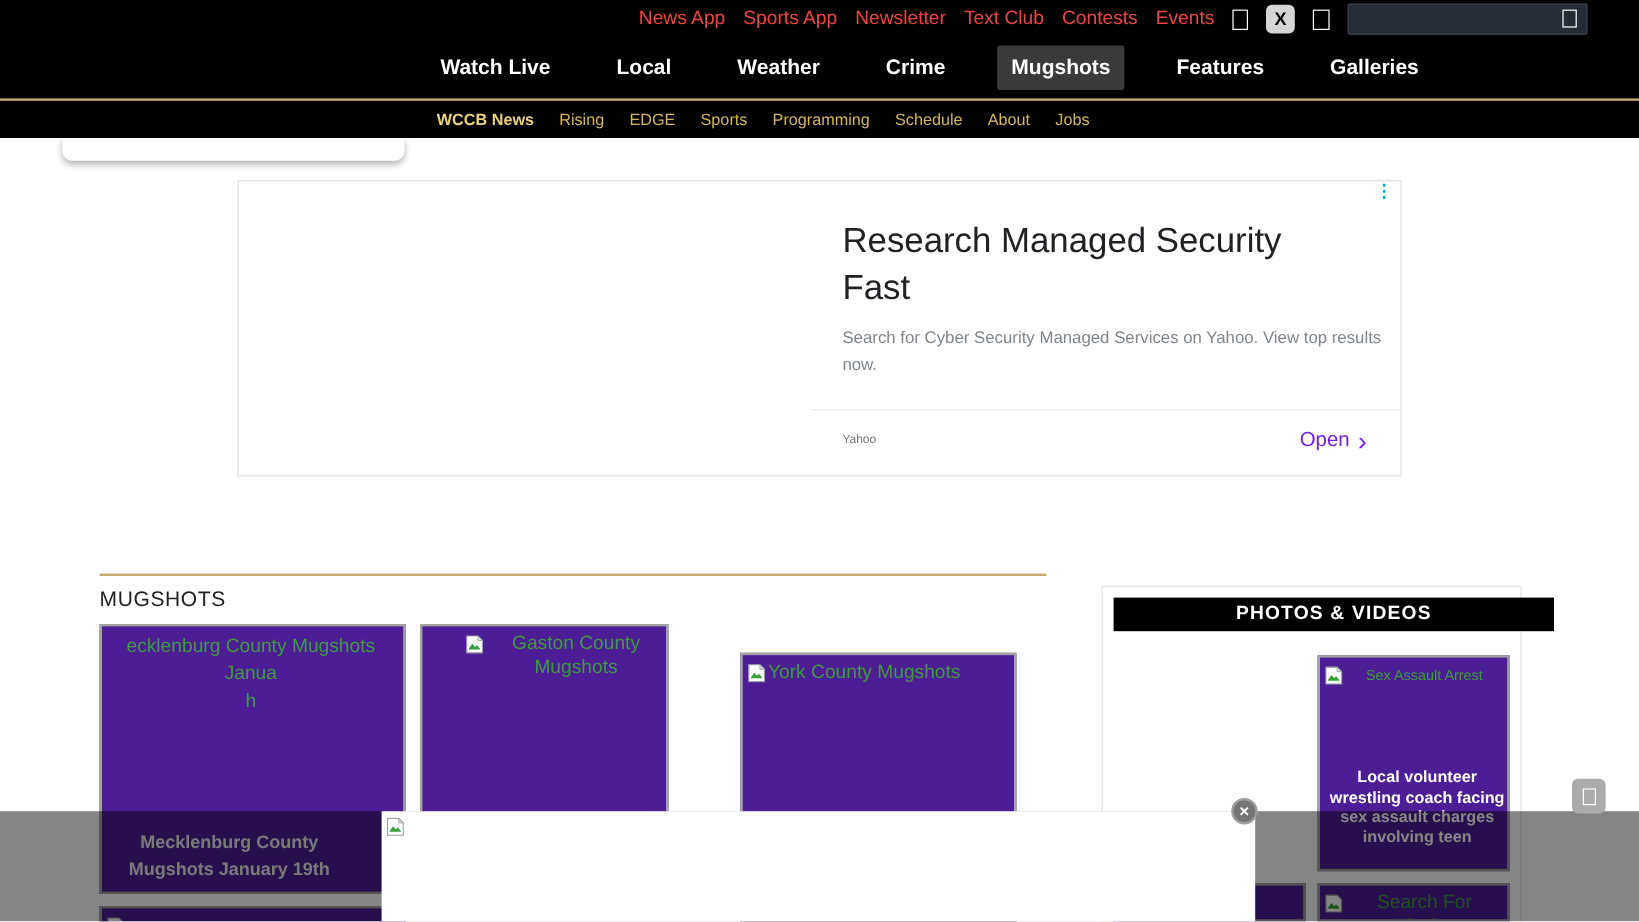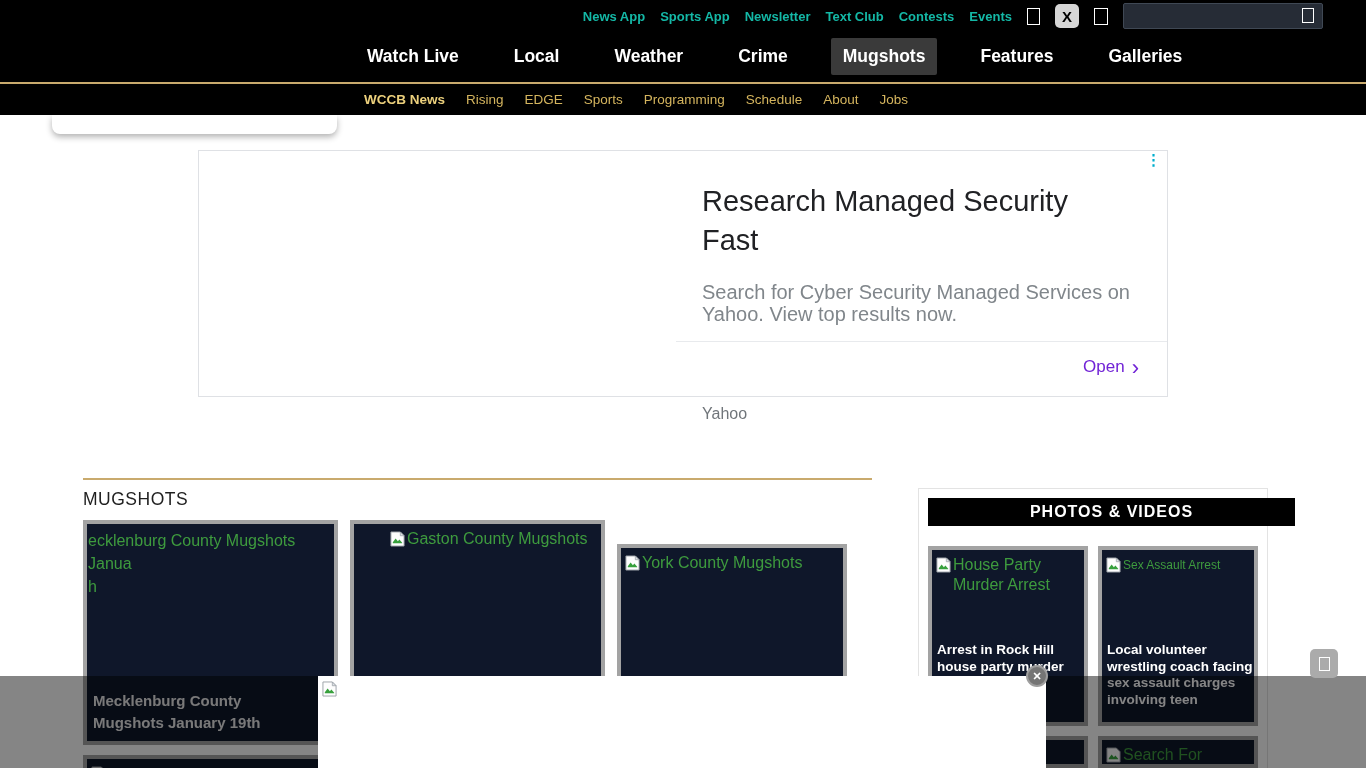--- a/index.html
+++ b/index.html
@@ -3,21 +3,21 @@
 <meta charset="utf-8">
 <style>
   * { margin:0; padding:0; box-sizing:border-box; }
   html,body { width:1366px; height:768px; overflow:hidden; background:#fff;
     font-family:"Liberation Sans", sans-serif; }
   #app { position:relative; width:1366px; height:768px; background:#fff; overflow:hidden; }
 
   
   .header { position:absolute; left:0; top:0; width:1366px; height:115px; background:#000; z-index:10; }
   .utility-bar { position:absolute; top:0; right:43px; height:32px; display:flex; align-items:center; gap:15px; }
-  .utility-link { color:#14b8a6; font-size:13px; font-weight:700; cursor:pointer; white-space:nowrap; }
+  .utility-link { color:#ef4444; font-size:16px; font-weight:400; cursor:pointer; white-space:nowrap; }
   .tofu { display:inline-block; border:1.5px solid #fff; background:transparent; }
   .social-fb-tofu { width:13px; height:17px; }
   .social-ig-tofu { width:14px; height:17px; }
   .x-badge { width:24px; height:24px; background:#d6d6d6; border-radius:5px; display:flex;
     align-items:center; justify-content:center; color:#000; font-weight:bold; font-size:15px; cursor:pointer; }
   .search-box { position:relative; width:200px; height:26px; background:#262c36; border:1px solid #3f4854;
     border-radius:2px; }
   .search-box input { position:absolute; left:6px; top:1px; width:165px; height:22px; background:transparent;
     border:none; outline:none; color:#ddd; font-size:12px; }
   .search-icon-tofu { position:absolute; right:8px; top:4px; width:12px; height:15px; border:1.5px solid #fff; }
@@ -35,34 +35,34 @@
   .dropdown-remnant { position:absolute; left:52px; top:115px; width:285px; height:19px; background:#fff;
     border-radius:0 0 8px 8px; box-shadow:0 3px 6px rgba(0,0,0,0.30); z-index:11; }
 
   
   .ad-card { position:absolute; left:198px; top:150px; width:970px; height:247px; background:#fff;
     border:1px solid #dfe1e5; }
   .ad-menu { position:absolute; top:2px; right:6px; color:#00aecd; font-size:15px; font-weight:bold;
     cursor:pointer; line-height:14px; letter-spacing:0; }
   .ad-headline { position:absolute; left:503px; top:31px; width:420px; font-size:29px; line-height:39px;
     color:#202124; cursor:pointer; }
-  .ad-body { position:absolute; left:503px; top:130px; width:460px; font-size:20px; line-height:22px;
+  .ad-body { position:absolute; left:503px; top:119px; width:460px; font-size:14px; line-height:22px;
     color:#80868b; }
   .ad-divider { position:absolute; left:477px; top:190px; right:0; height:1px; background:#e8eaed; }
-  .ad-advertiser { position:absolute; left:503px; top:210px; font-size:16px; color:#70757a;margin-top:44px; }
+  .ad-advertiser { position:absolute; left:503px; top:210px; font-size:10px; color:#70757a; }
   .ad-cta { position:absolute; right:28px; top:206px; color:#7123d6; font-size:17px; font-weight:500;
     cursor:pointer; display:flex; align-items:flex-end; gap:7px; }
   .ad-cta .chev { font-size:22px; line-height:18px; }
 
   
   .gold-rule-section { position:absolute; left:83px; top:478px; width:789px; height:2px; background:#c9aa6d; }
   .section-heading { position:absolute; left:83px; top:489px; font-size:17.5px; font-weight:500;
     letter-spacing:0.5px; color:#1f1f1f; }
 
-  .tile { position:absolute; background:#0f172a; border:4px solid #a3a3a3; cursor:pointer; overflow:hidden; }
+  .tile { position:absolute; background:#4c1d95; border:2px solid #a3a3a3; cursor:pointer; overflow:hidden;text-align:center; }
   .alt-text { color:#3e9b3e; font-size:16px; line-height:23px; padding:5px 4px 0 4px; display:block; }
   .alt-row { display:flex; align-items:flex-start; gap:2px; padding:5px 0 0 4px; color:#3e9b3e;
     font-size:16px; line-height:20px; }
   .broken-ico { flex:0 0 auto; margin-top:2px; }
   .tile-caption { position:absolute; left:6px; bottom:8px; color:#fff; font-weight:bold; }
   .caption-lg { width:200px; font-size:15px; line-height:21.5px; color:#e8e8e8; }
   .caption-sm { width:152px; font-size:13.5px; line-height:16.5px; }
 
   
   .sidebar-card { position:absolute; left:918px; top:488px; width:350px; height:300px; background:#fff;
@@ -147,21 +147,21 @@
   <div class="section-heading">MUGSHOTS</div>
 
   <div class="tile" style="left:83px; top:520px; width:255px; height:225px;">
     <span class="alt-text" style="padding-left:1px;">
       <span>ecklenburg County Mugshots Janua</span><br>
       <span>h</span>
     </span>
     <div class="tile-caption caption-lg">Mecklenburg County Mugshots January 19th</div>
   </div>
 
-  <div class="tile" style="left:350px; top:520px; width:255px; height:225px;padding-left:32px;">
+  <div class="tile" style="left:350px; top:520px; width:207px; height:225px;padding-left:32px;">
     <div class="alt-row">
       <svg class="broken-ico" width="15" height="16" viewBox="0 0 16 17">
         <path d="M1 1h10l4 4v11H1z" fill="#fdfdfd" stroke="#9aa0a6"></path>
         <path d="M11 1v4h4z" fill="#dfe1e5" stroke="#9aa0a6" stroke-width="0.8"></path>
         <path d="M3 12l3-4 2.4 2.8L10 9l3 3.5V13H3z" fill="#37a03c"></path>
       </svg>
       <span>Gaston County Mugshots</span>
     </div>
   </div>
 
@@ -181,31 +181,20 @@
       <svg class="broken-ico" width="15" height="16" viewBox="0 0 16 17">
         <path d="M1 1h10l4 4v11H1z" fill="#fdfdfd" stroke="#9aa0a6"></path>
         <path d="M3 12l3-4 2.4 2.8L10 9l3 3.5V13H3z" fill="#37a03c"></path>
       </svg>
     </div>
   </div>
 
   <div class="sidebar-card"></div>
   <div class="sidebar-header">PHOTOS &amp; VIDEOS</div>
 
-  <div class="tile" style="left:928px; top:546px; width:160px; height:180px;">
-    <div class="alt-row" style="font-size:16px;">
-      <svg class="broken-ico" width="15" height="16" viewBox="0 0 16 17">
-        <path d="M1 1h10l4 4v11H1z" fill="#fdfdfd" stroke="#9aa0a6"></path>
-        <path d="M11 1v4h4z" fill="#dfe1e5" stroke="#9aa0a6" stroke-width="0.8"></path>
-        <path d="M3 12l3-4 2.4 2.8L10 9l3 3.5V13H3z" fill="#37a03c"></path>
-      </svg>
-      <span style="width:132px;">House Party Murder Arrest</span>
-    </div>
-    <div class="tile-caption caption-sm" style="left:5px; top:92px; bottom:auto; width:134px;">Arrest in Rock Hill house party murder</div>
-  </div>
 
   <div class="tile" style="left:1098px; top:546px; width:160px; height:180px;">
     <div class="alt-row" style="font-size:12px;">
       <svg class="broken-ico" width="15" height="16" viewBox="0 0 16 17">
         <path d="M1 1h10l4 4v11H1z" fill="#fdfdfd" stroke="#9aa0a6"></path>
         <path d="M11 1v4h4z" fill="#dfe1e5" stroke="#9aa0a6" stroke-width="0.8"></path>
         <path d="M3 12l3-4 2.4 2.8L10 9l3 3.5V13H3z" fill="#37a03c"></path>
       </svg>
       <span style="width:132px;">Sex Assault Arrest</span>
     </div>

